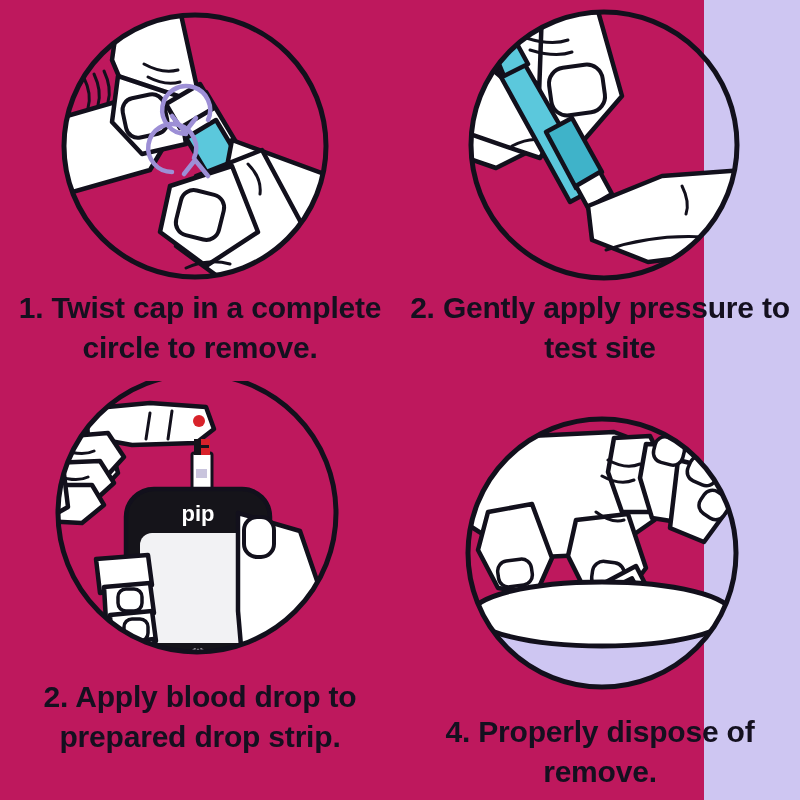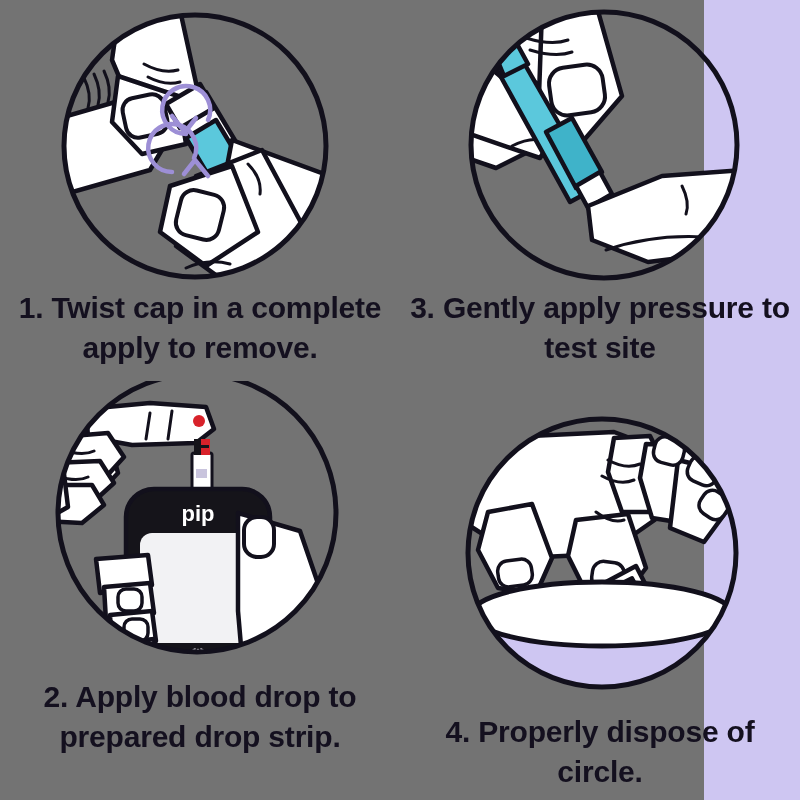--- a/index.html
+++ b/index.html
@@ -10,21 +10,21 @@
   body {
     width: 800px;
     height: 800px;
     overflow: hidden;
     font-family: "Liberation Sans", sans-serif;
   }
   #page {
     position: relative;
     width: 704px;
     height: 800px;
-    background: #737373;
+    background: #be185d;
   }
   .panel {
     position: absolute;
     width: 400px;
     height: 400px;
   }
   .panel-1 { left: 0;   top: 0;   }
   .panel-2 { left: 400px; top: 0; }
   .panel-3 { left: 0;   top: 381px; }
   .panel-4 { left: 400px; top: 416px; }
@@ -97,21 +97,21 @@
           <g stroke="#9d8fd6" stroke-width="4.5" fill="none" stroke-linecap="round">
             <path d="M194 158 a24 24 0 1 0 -22 14"></path>
             <path d="M208 176 L195 160 L184 174" stroke-linejoin="round"></path>
           </g>
         </g>
         <circle cx="195" cy="146" r="131" fill="none" stroke="#12101c" stroke-width="5"></circle>
       </svg>
     </div>
     <div class="caption caption-1">
       <div>1. Twist cap in a complete</div>
-      <div>apply to remove.</div>
+      <div>circle to remove.</div>
     </div>
   </div>
 
   <div class="panel panel-2">
     <div class="illus">
       <svg width="400" height="290" viewBox="0 0 400 290" xmlns="http://www.w3.org/2000/svg">
         <defs>
           <clipPath id="clip2">
               <circle cx="204" cy="145" r="133"></circle>
             </clipPath>
@@ -137,21 +137,21 @@
           <path d="M176 186 L200 172 L212 194 L188 208 Z" fill="#ffffff" stroke="#12101c" stroke-width="4.5" stroke-linejoin="round"></path>
 
           <path d="M188 206 L262 176 L372 168 L392 212 L360 248 L248 262 L192 240 Z" fill="#ffffff" stroke="#12101c" stroke-width="4.5" stroke-linejoin="round"></path>
           <path d="M206 250 q52 -18 112 -12" fill="none" stroke="#12101c" stroke-width="3" stroke-linecap="round"></path>
           <path d="M282 186 q8 16 4 28" fill="none" stroke="#12101c" stroke-width="3" stroke-linecap="round"></path>
         </g>
         <circle cx="204" cy="145" r="133" fill="none" stroke="#12101c" stroke-width="5"></circle>
       </svg>
     </div>
     <div class="caption caption-2">
-      <div>3. Gently apply pressure to</div>
+      <div>2. Gently apply pressure to</div>
       <div>test site</div>
     </div>
   </div>
 
   <div class="panel panel-3">
     <div class="illus">
       <svg width="400" height="290" viewBox="0 0 400 290" xmlns="http://www.w3.org/2000/svg">
         <defs>
           <clipPath id="clip3">
               <circle cx="197" cy="132" r="139"></circle>
@@ -242,17 +242,17 @@
 
           <path d="M72 196 L332 196 L330 260 Q202 296 74 260 Z" fill="#cec6f2" stroke="#12101c" stroke-width="5" stroke-linejoin="round"></path>
           <ellipse cx="202" cy="198" rx="130" ry="32" fill="#ffffff" stroke="#12101c" stroke-width="5"></ellipse>
           <path d="M158 192 L246 192 L246 206 L158 206 Z" fill="#ffffff"></path>
         </g>
         <circle cx="202" cy="137" r="134" fill="none" stroke="#12101c" stroke-width="5"></circle>
       </svg>
     </div>
     <div class="caption caption-4">
       <div>4. Properly dispose of</div>
-      <div>circle.</div>
+      <div>remove.</div>
     </div>
   </div>
 
 </div>
 
 </body></html>

